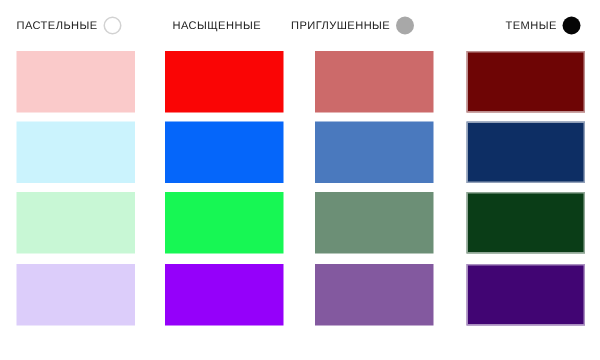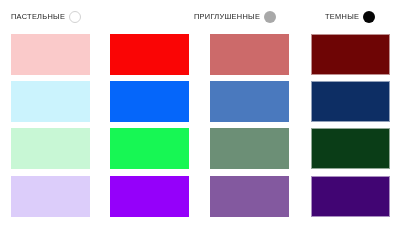--- a/index.html
+++ b/index.html
@@ -98,27 +98,31 @@
 
 <div class="palette">
 
   <div class="header-row">
 
     <div class="col-header" style="left:11px;">
       <span class="label">ПАСТЕЛЬНЫЕ</span>
       <span class="dot dot-outline"></span>
     </div>
 
+    <div class="col-header" style="left:115px;">
+      <span class="label">НАСЫЩЕННЫЕ</span>
+      <span class="dot dot-none"></span>
+    </div>
 
     <div class="col-header" style="left:194px;">
       <span class="label">ПРИГЛУШЕННЫЕ</span>
       <span class="dot dot-gray"></span>
     </div>
 
-    <div class="col-header" style="left:325px;">
+    <div class="col-header" style="left:337px;">
       <span class="label">ТЕМНЫЕ</span>
       <span class="dot dot-black"></span>
     </div>
 
   </div>
 
   <div class="grid">
 
     <div class="swatch-row" style="top:0px;">
       <div class="swatch" style="left: 11px; background-color: rgb(250, 202, 202);"></div>

